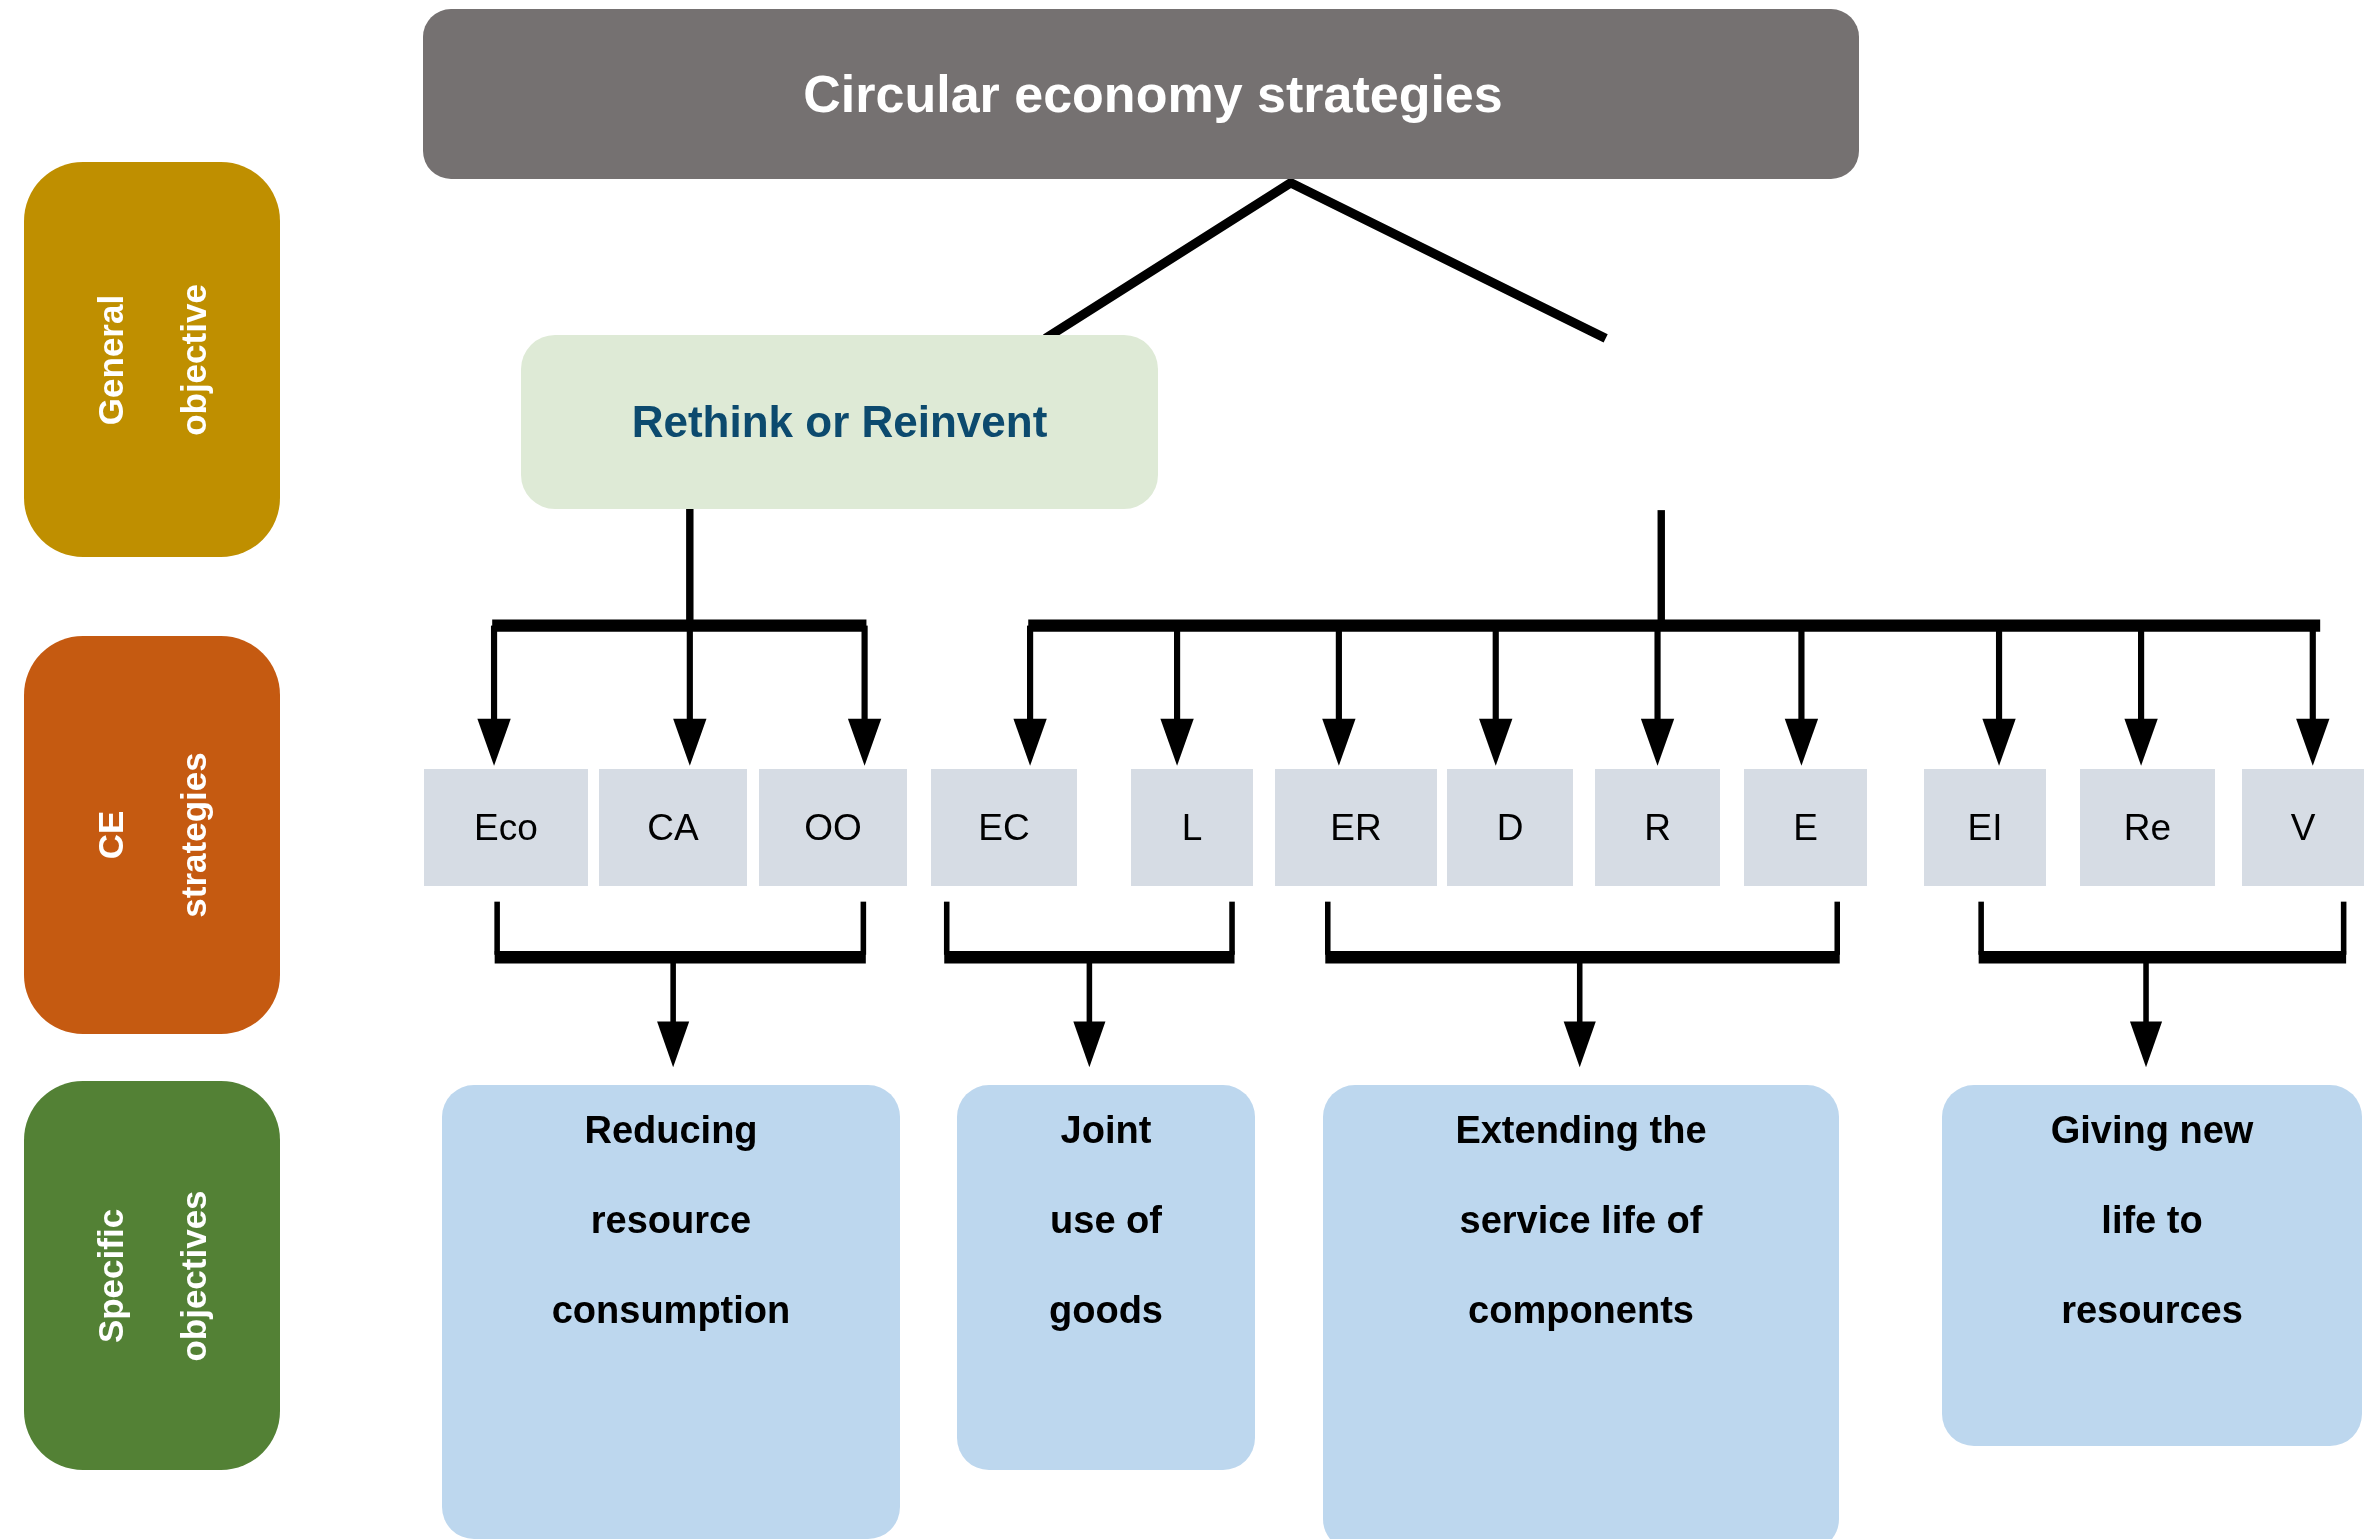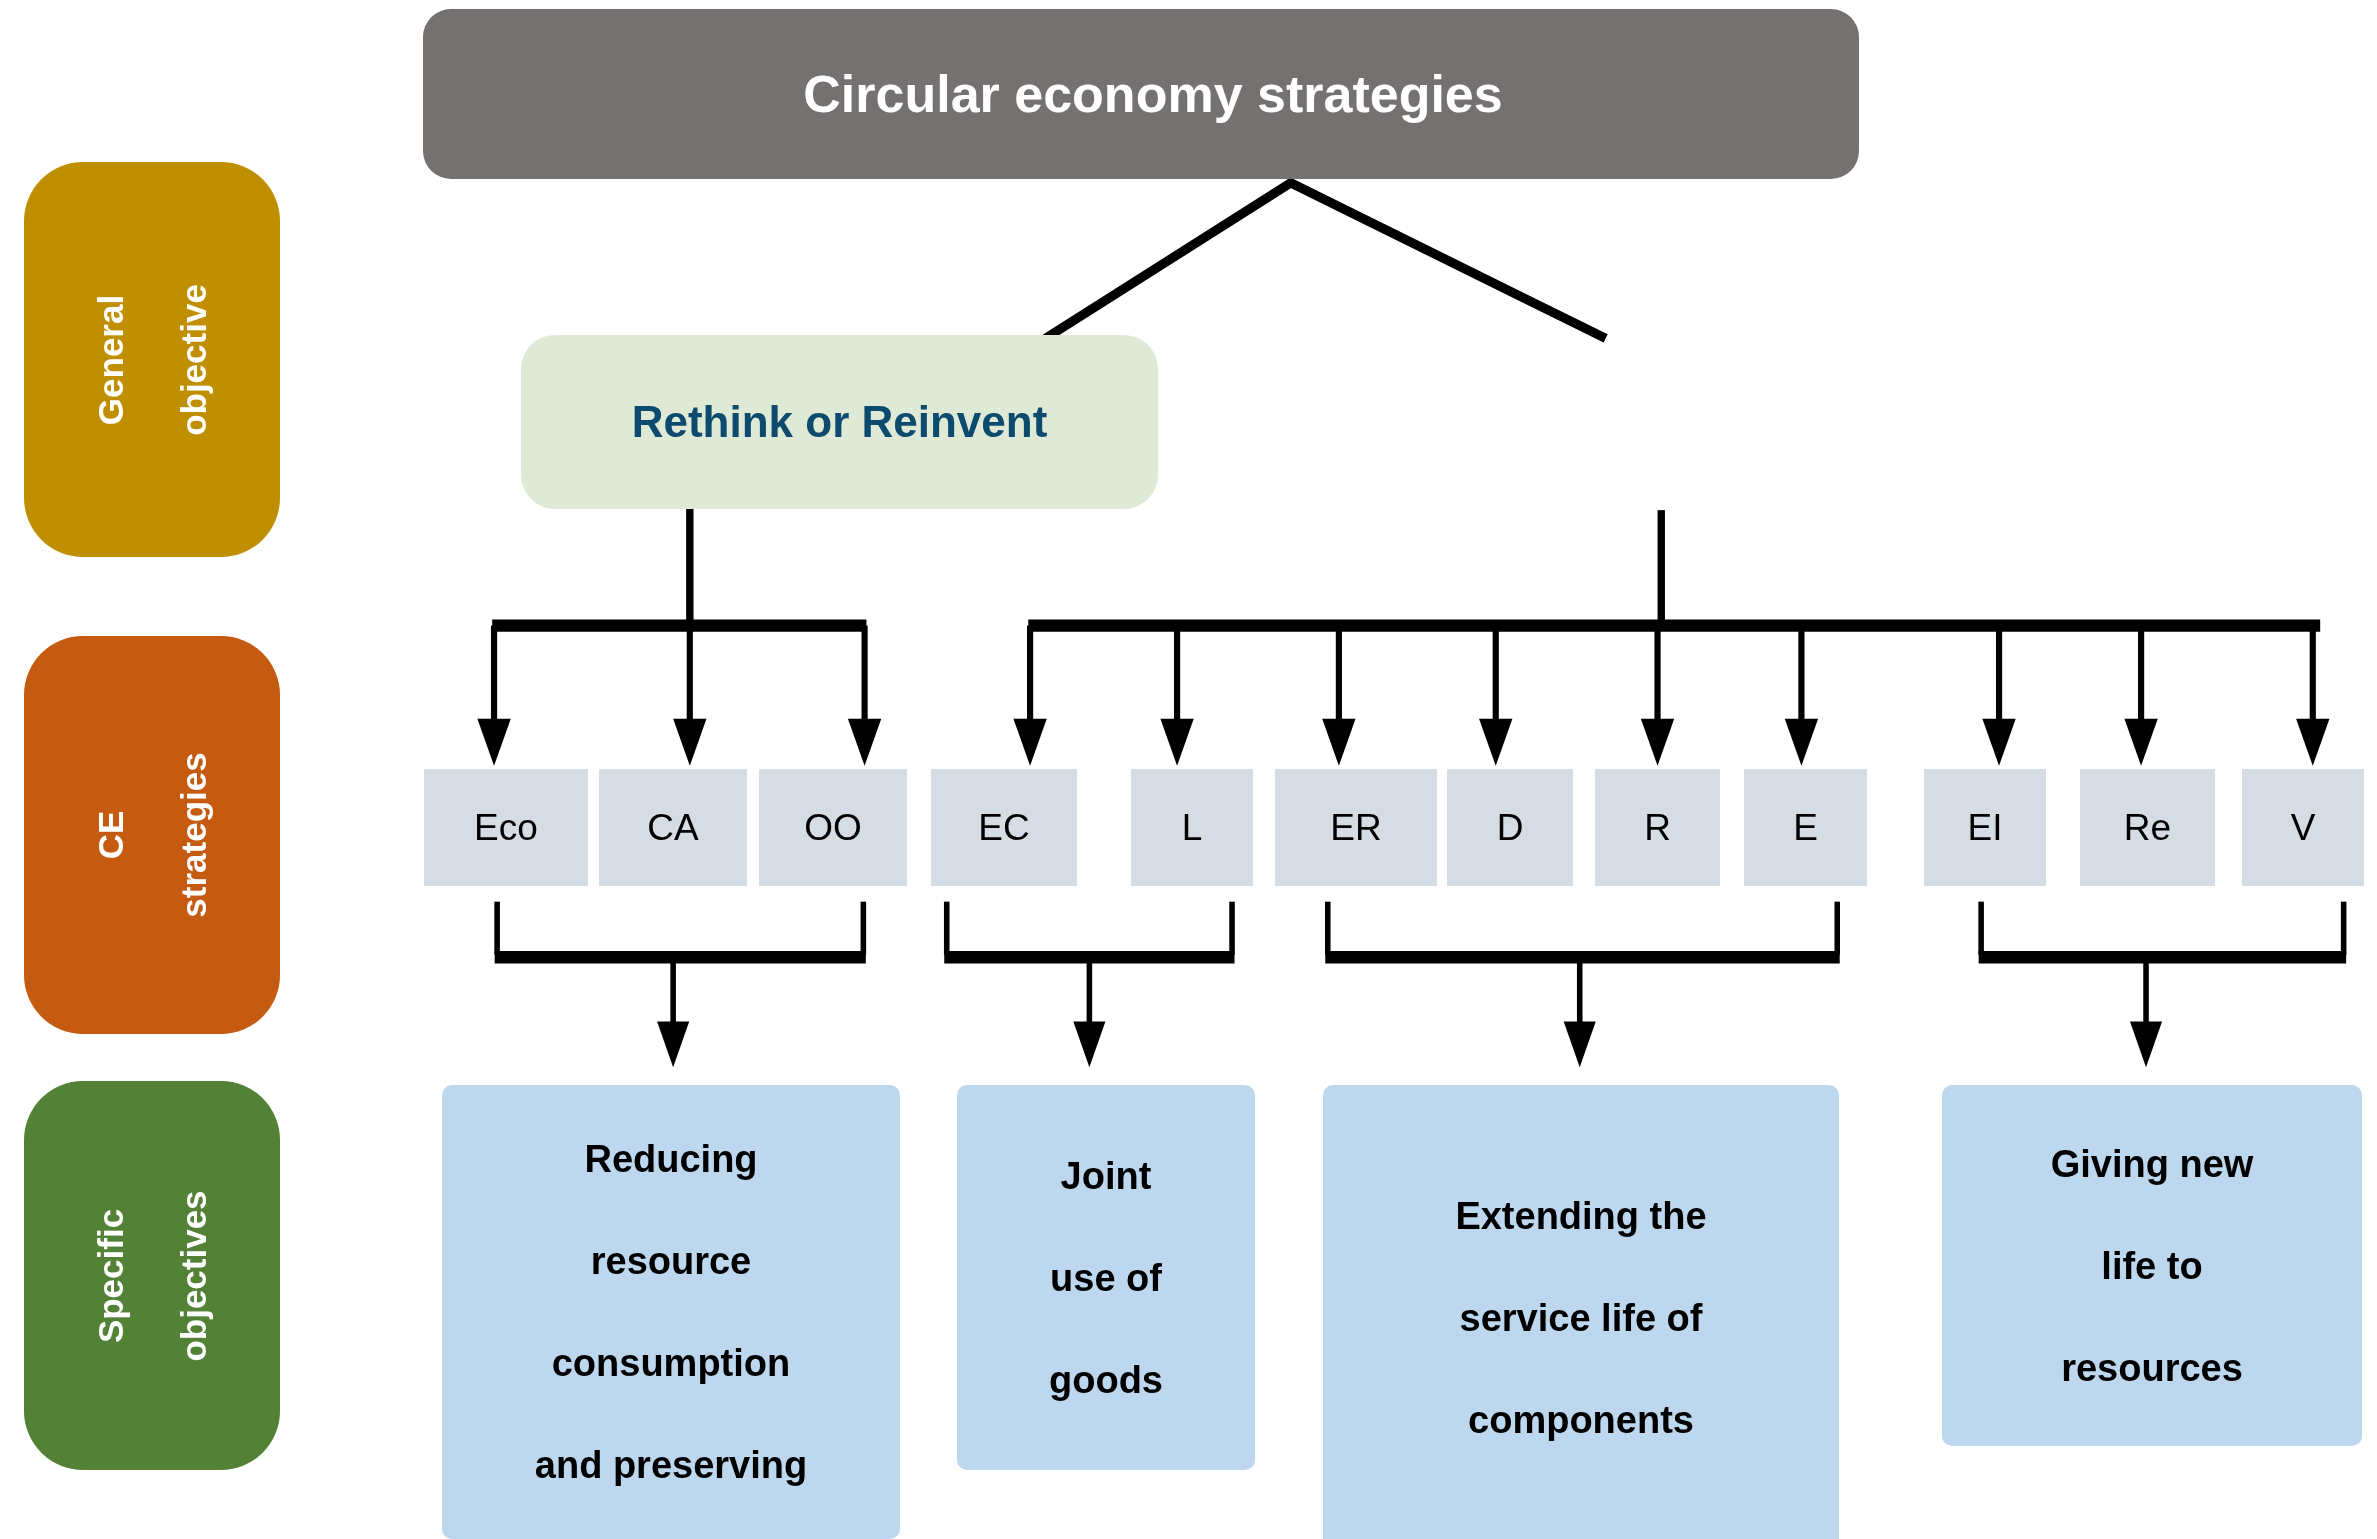--- a/index.html
+++ b/index.html
@@ -44,25 +44,24 @@
 
   
   .strat-box{
     top:769px;height:117px;
     background:#D6DCE4;
     color:#000;font-size:37px;font-weight:normal;
   }
 
   
   .obj-box{
-    background:#BDD7EE;border-radius:10px;
+    background:#BDD7EE;border-radius:32px;
     color:#000;font-size:38px;font-weight:bold;
-    display:flex;flex-direction:column;align-items:center;justify-content:center;
+    display:flex;flex-direction:column;align-items:center;justify-content:flex-start;
     text-align:center;
-    gap:12px;
   }
   .obj-box .line{line-height:90px;}
   .obj-1{left:442px;top:1085px;width:458px;height:454px;}
   .obj-2{left:957px;top:1085px;width:298px;height:385px;}
   .obj-3{left:1323px;top:1085px;width:516px;height:466px;}
   .obj-4{left:1942px;top:1085px;width:420px;height:361px;}
 
   svg.connectors{position:absolute;left:0;top:0;}
   svg.connectors line, svg.connectors polyline, svg.connectors path{stroke:#000000;}
   svg.connectors polygon{fill:#000000;}
@@ -206,21 +205,20 @@
       <span>Re</span>
     </div>
   <div class="abs center strat-box" style="left:2242px;width:122px;">
       <span>V</span>
     </div>
 
   <div class="abs obj-box obj-1">
     <div class="line">Reducing</div>
     <div class="line">resource</div>
     <div class="line">consumption</div>
-    <div class="line">and preserving</div>
   </div>
   <div class="abs obj-box obj-2">
     <div class="line">Joint</div>
     <div class="line">use of</div>
     <div class="line">goods</div>
   </div>
   <div class="abs obj-box obj-3">
     <div class="line">Extending the</div>
     <div class="line">service life of</div>
     <div class="line">components</div>

